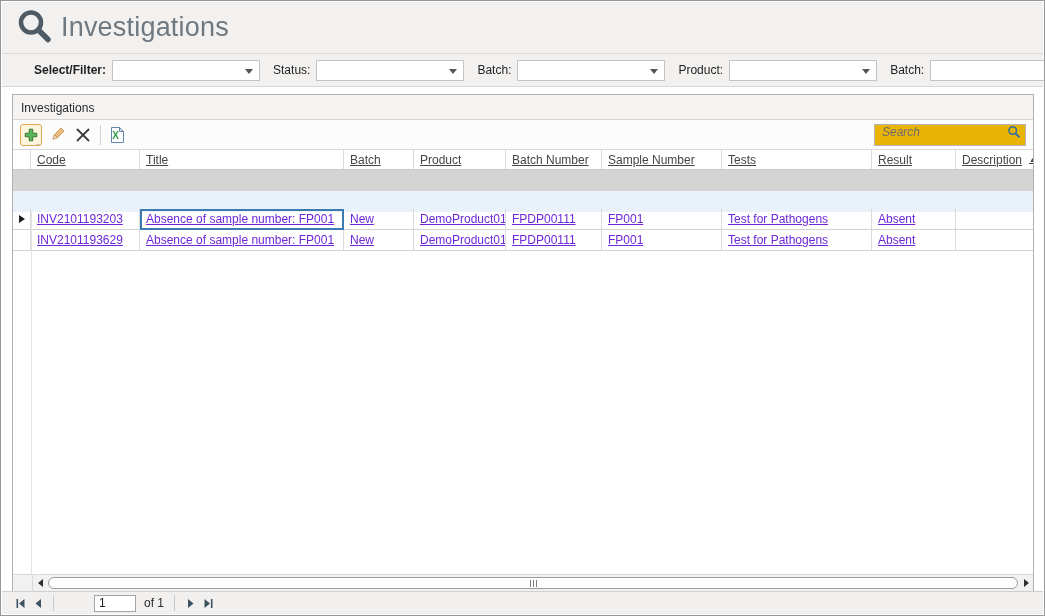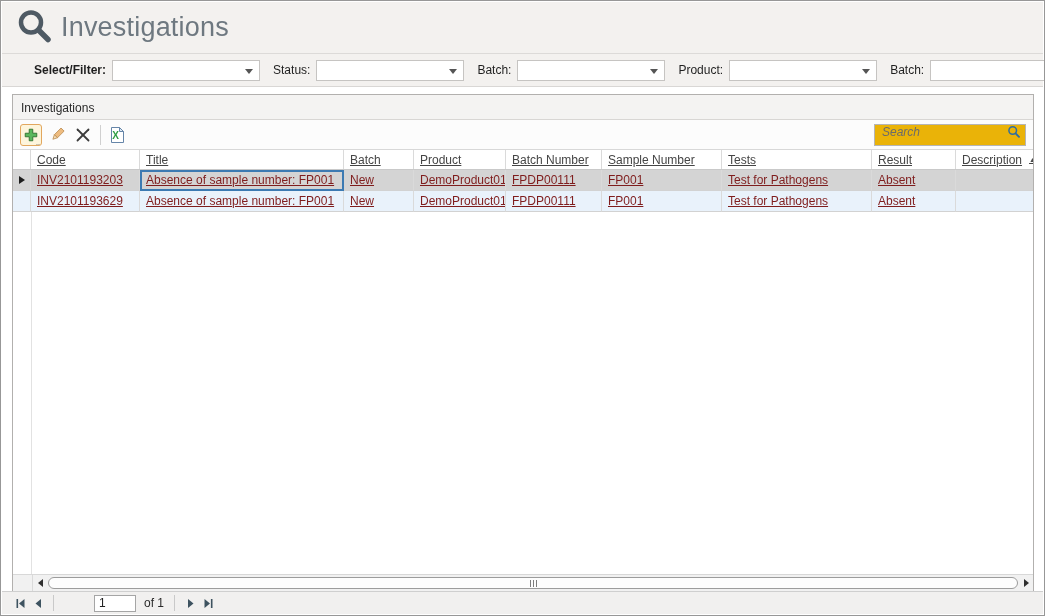--- a/index.html
+++ b/index.html
@@ -34,21 +34,21 @@
   .searchbox input { flex:1; border:none; outline:none; font-size:12px; font-style:italic; color:#555; background:transparent; width:100px; font-family:"Liberation Sans", sans-serif; }
   .searchbox input::placeholder { color:#6b6b6b; font-style:italic; }
 
   
   .grid-area { flex:1; position:relative; overflow:hidden; background:#fff; }
   .grow { display:flex; width:100%; }
   .gcell { flex:0 0 auto; height:100%; padding:0 0 0 6px; font-size:12px; white-space:nowrap; overflow:hidden; border-right:1px solid #dadada; display:flex; align-items:center;text-decoration:underline; }
   .ghead { height:20px; border-bottom:1px solid #c9c9c9; background:#fff; }
   .ghead .gcell { color:#454545; cursor:pointer; }
   .gdata { height:21px; }
-  .gdata .gcell { color:#7f1d1d; border-bottom:1px solid #d2d2d2; }
+  .gdata .gcell { color:#6d28d9; border-bottom:1px solid #d2d2d2;margin-top:39px; }
   .row-sel { background:#d4d4d4; }
   .row-alt { background:#e9f2fb;text-align:right; }
   .c0 { width:18px; flex-basis:18px; padding-left:0; justify-content:center; }
   .c1 { width:109px; flex-basis:109px; }
   .c2 { width:204px; flex-basis:204px; }
   .c3 { width:70px;  flex-basis:70px; }
   .c4 { width:92px;  flex-basis:92px; }
   .c5 { width:96px;  flex-basis:96px; }
   .c6 { width:120px; flex-basis:120px; }
   .c7 { width:150px; flex-basis:150px; }

